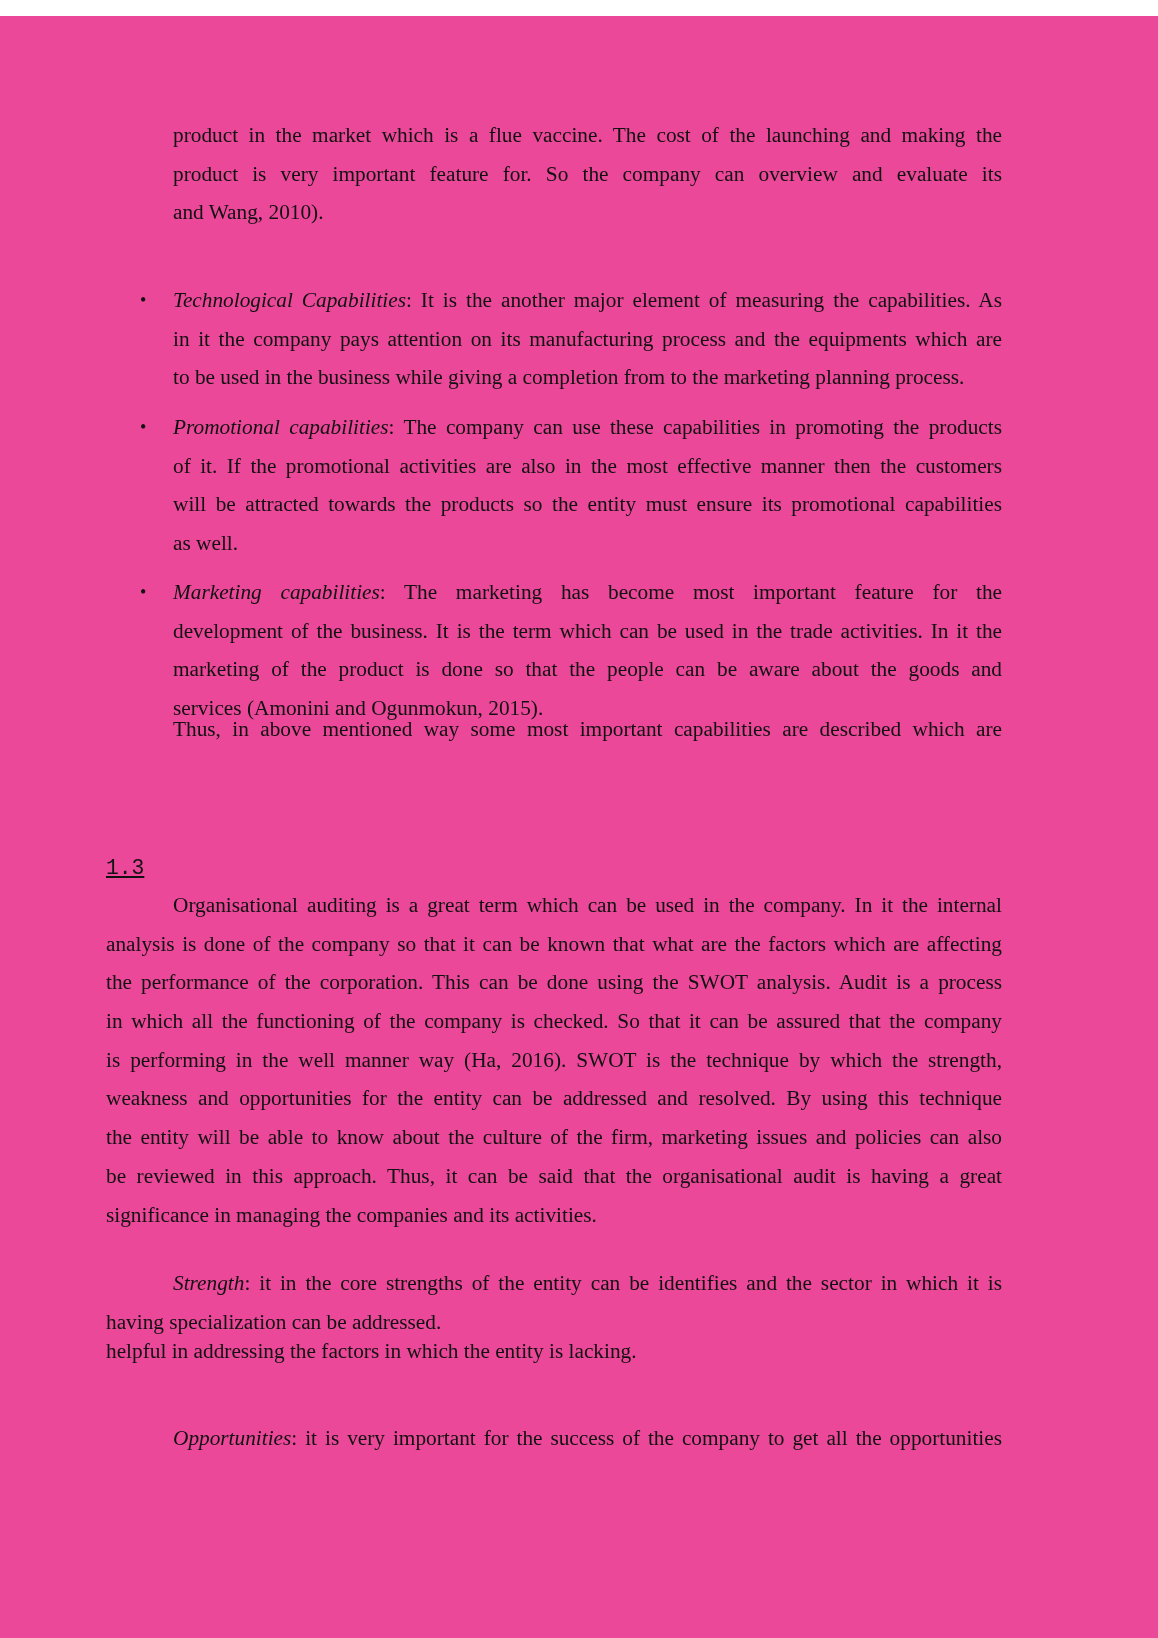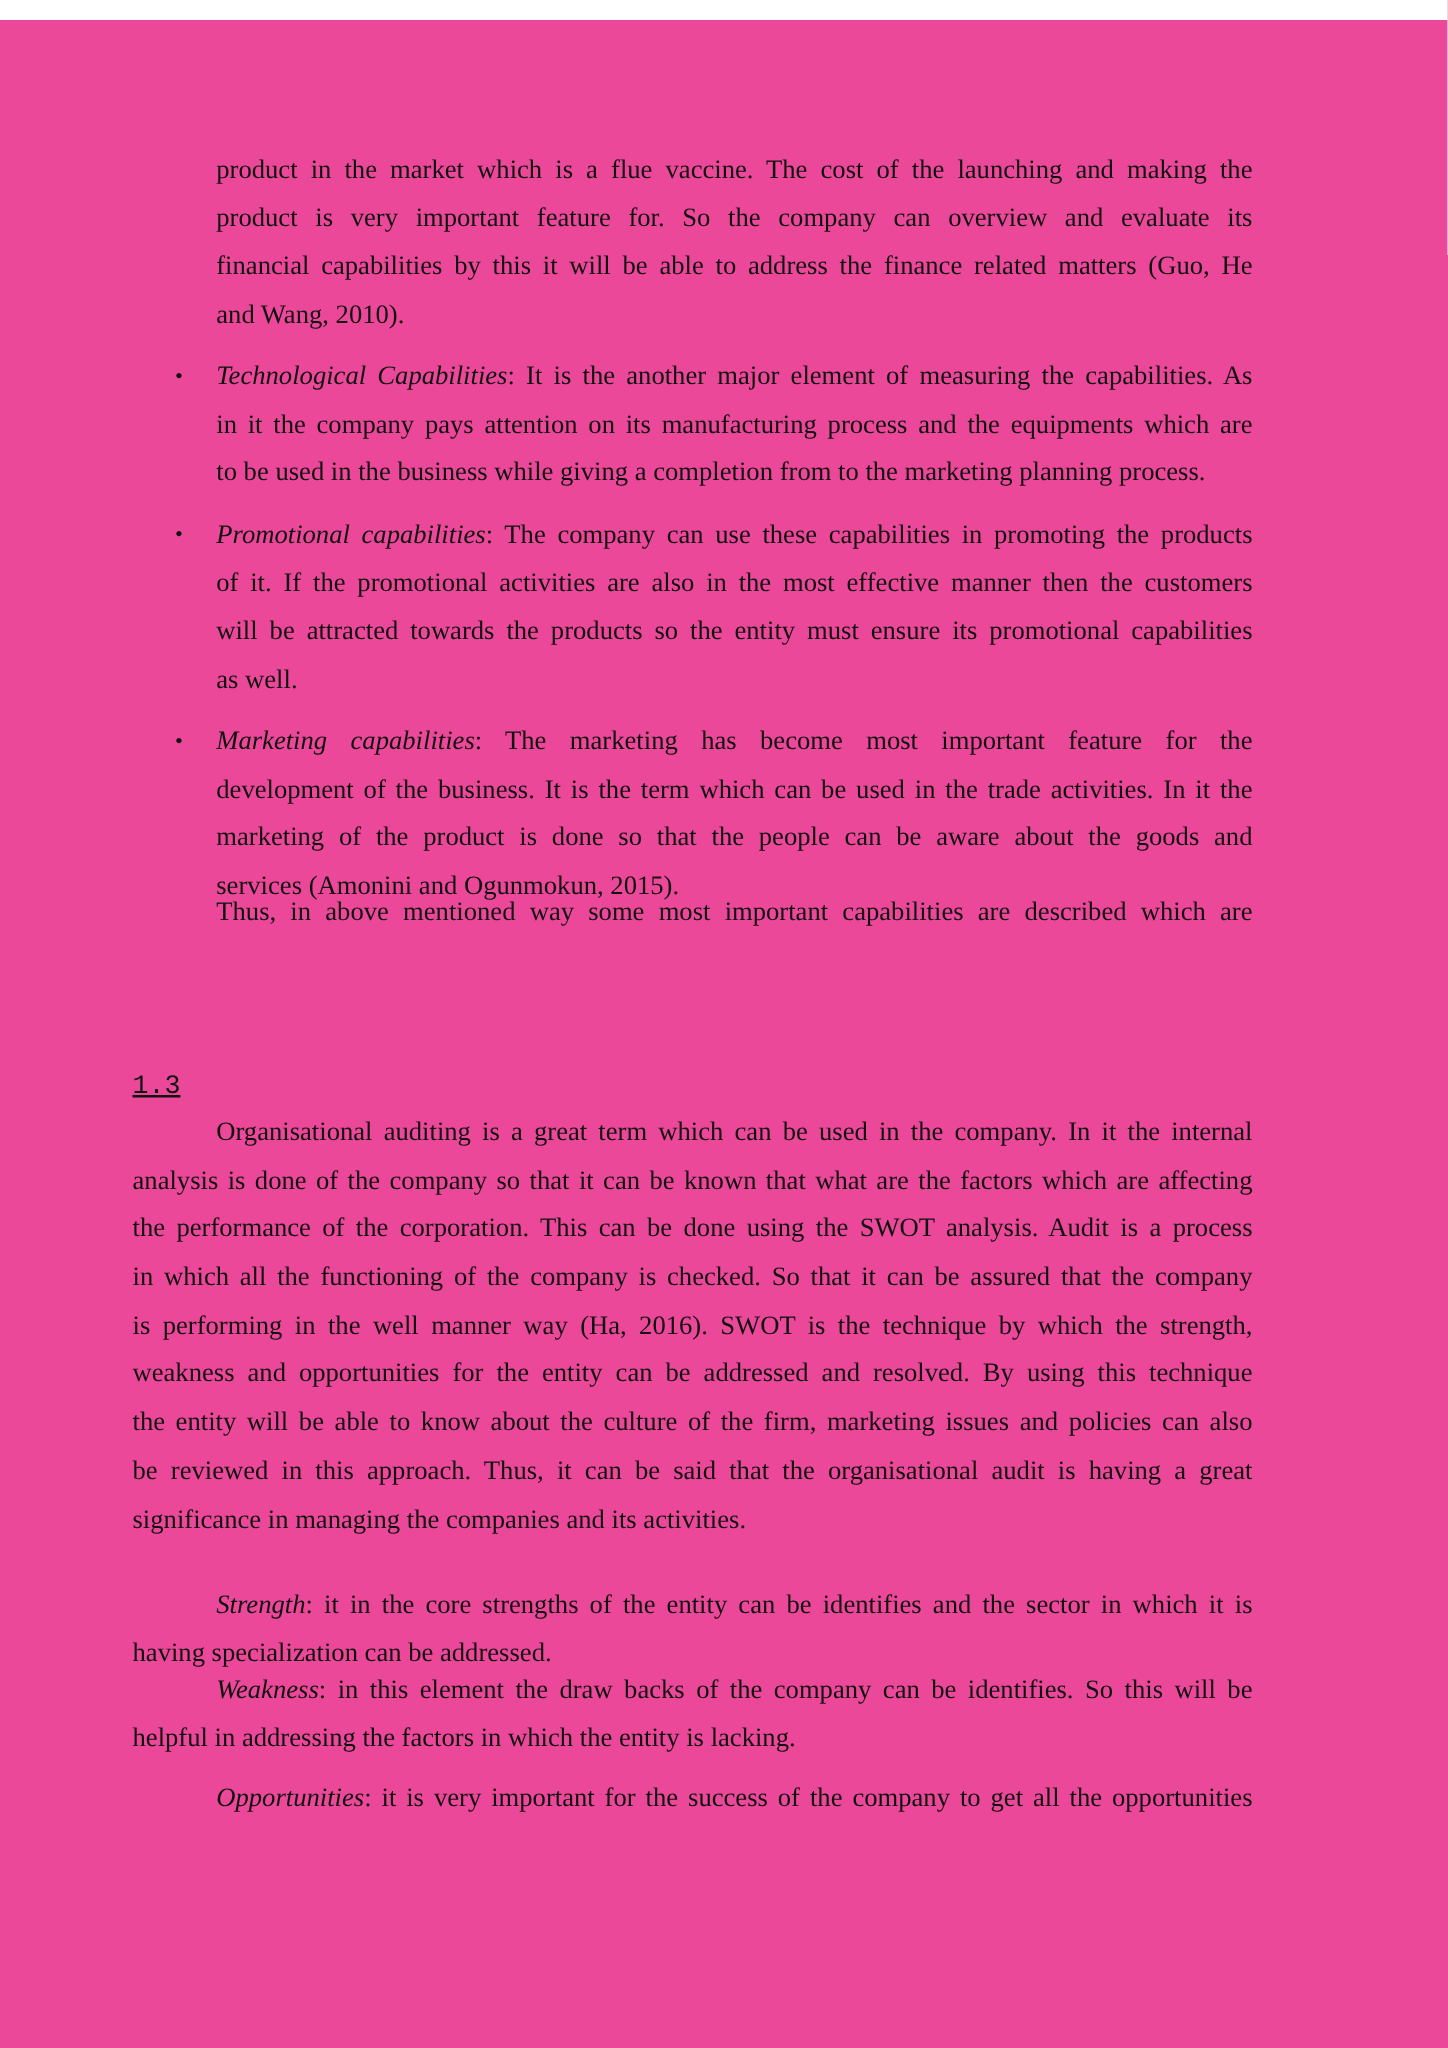--- a/index.html
+++ b/index.html
@@ -18,21 +18,20 @@
     .heading { text-decoration: underline; font-family: Liberation Mono, monospace; }
   </style>
 </head>
 <body>
 
 <div class="page">
 
   <div class="text-block" style="top:100px;">
     <div class="line justify indent-hang">product in the market which is a flue vaccine. The cost of the launching and making the</div>
     <div class="line justify indent-hang">product is very important feature for. So the company can overview and evaluate its</div>
-    <div class="line justify indent-hang">financial capabilities by this it will be able to address the finance related matters (Guo, He</div>
     <div class="line indent-hang">and Wang,  2010).</div>
   </div>
 
   <div class="text-block" style="top:265px;">
     <div class="line justify indent-hang">
       <span class="bullet">•</span><i>Technological Capabilities</i><span>: It is the another major element of measuring the capabilities. As</span>
     </div>
     <div class="line justify indent-hang">in it the company pays attention on its manufacturing process and the equipments which are</div>
     <div class="line indent-hang">to be used in the business while giving a completion from to the marketing planning process.</div>
   </div>
@@ -74,21 +73,20 @@
     <div class="line justify">be reviewed in this approach. Thus, it can be said that the organisational audit is having a great</div>
     <div class="line">significance in managing the companies and its activities.</div>
   </div>
 
   <div class="text-block" style="top:1248px;">
     <div class="line justify indent-first"><i>Strength</i><span>: it in the core strengths of the entity can be identifies and the sector in which it is</span></div>
     <div class="line">having specialization can be addressed.</div>
   </div>
 
   <div class="text-block" style="top:1316px;">
-    <div class="line justify indent-first"><i>Weakness</i><span>: in this element the draw backs of the company can be identifies. So this will be</span></div>
     <div class="line">helpful in addressing the factors in which the entity is lacking.</div>
   </div>
 
   <div class="text-block" style="top:1403px;">
     <div class="line justify indent-first"><i>Opportunities</i><span>: it is very important for the success of the company to get all the opportunities</span></div>
   </div>
 
 </div>
 
 </body></html>

